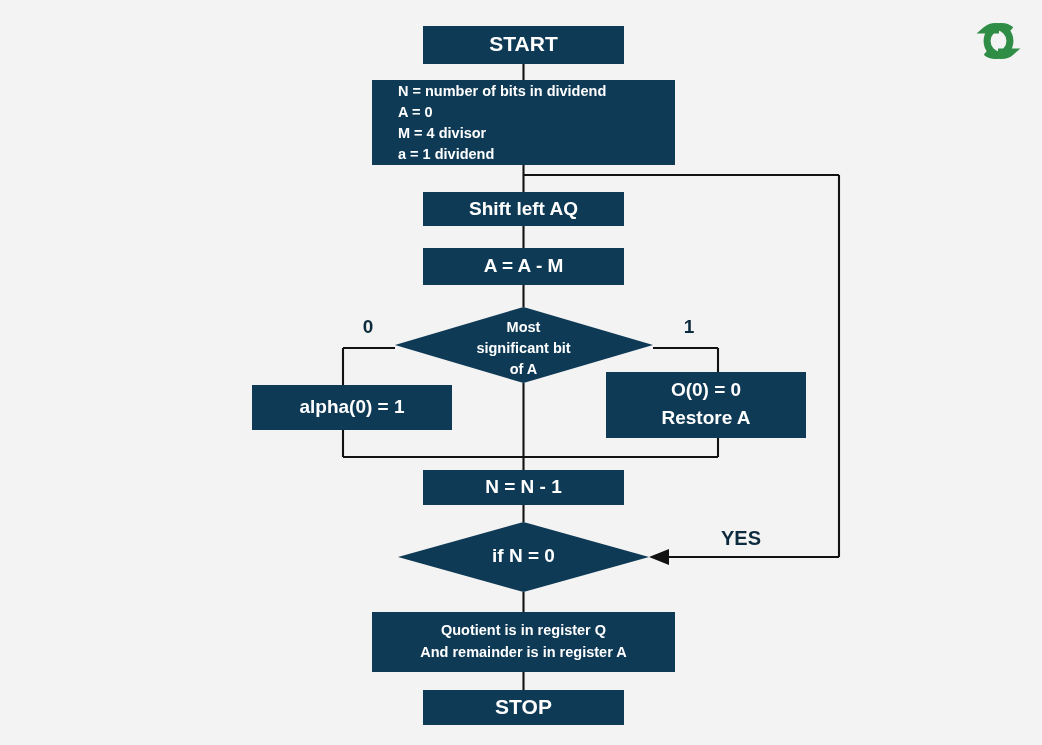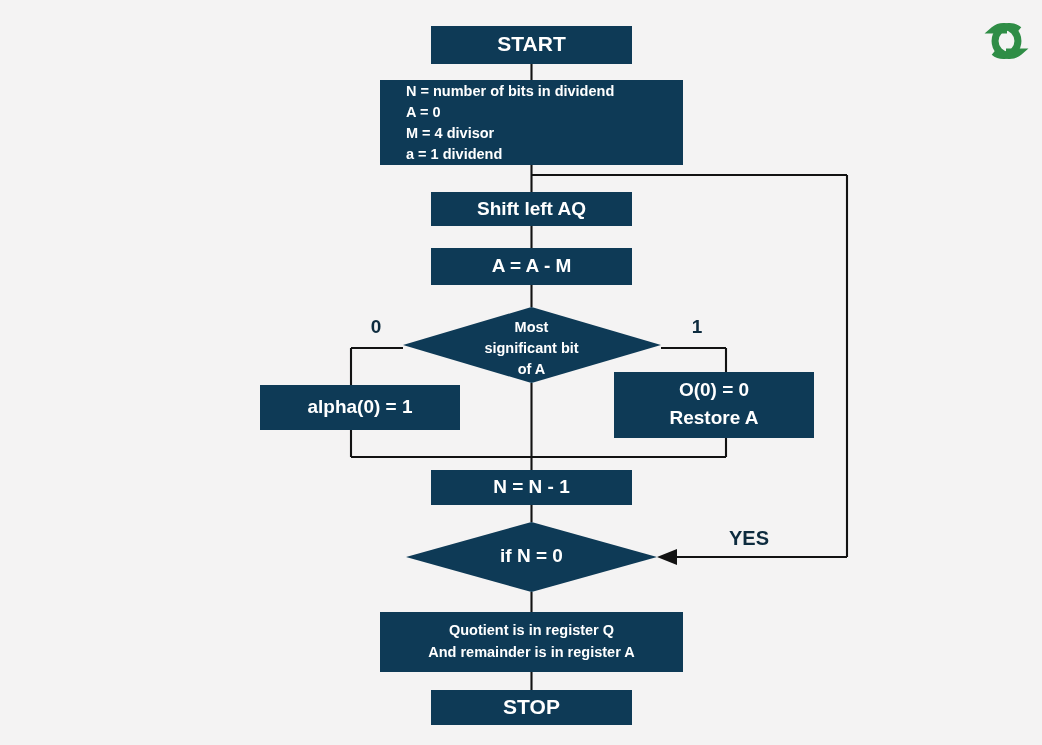--- a/index.html
+++ b/index.html
@@ -11,21 +11,21 @@
     width: 1042px;
     height: 745px;
     background: #f4f3f3;
     font-family: "Liberation Sans", sans-serif;
     overflow: hidden;
     position: relative;
   }
   #flow-root {
     position: absolute;
     top: 0;
-    left: 16px;
+    left: 8px;
     width: 913px;
     height: 745px;
   }
   svg#flowchart {
     display: block;
     width: 1042px;
     height: 745px;
   }
   .node-box {
     fill: #0e3a56;

